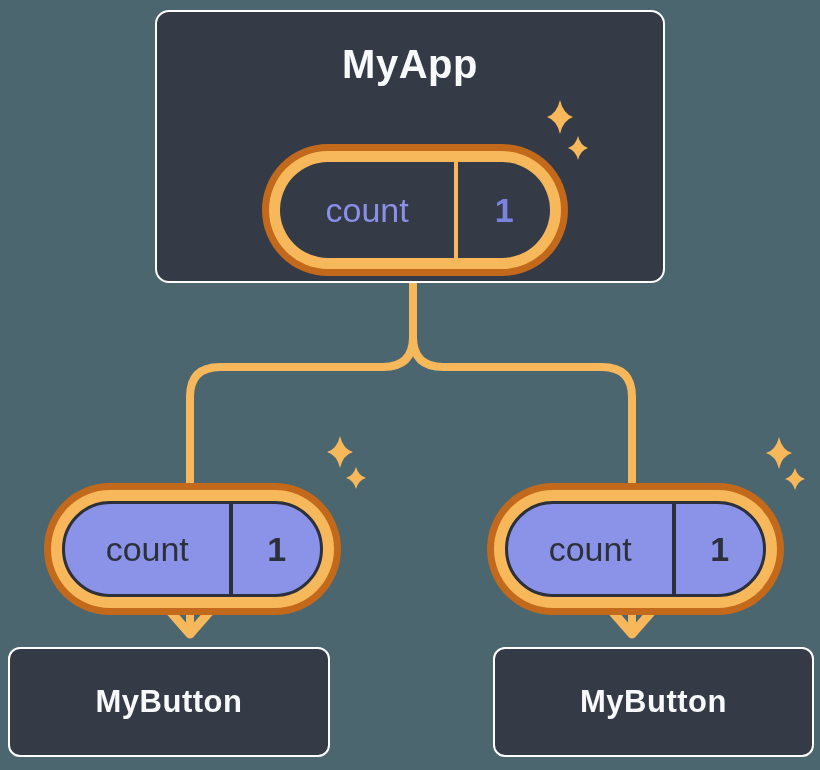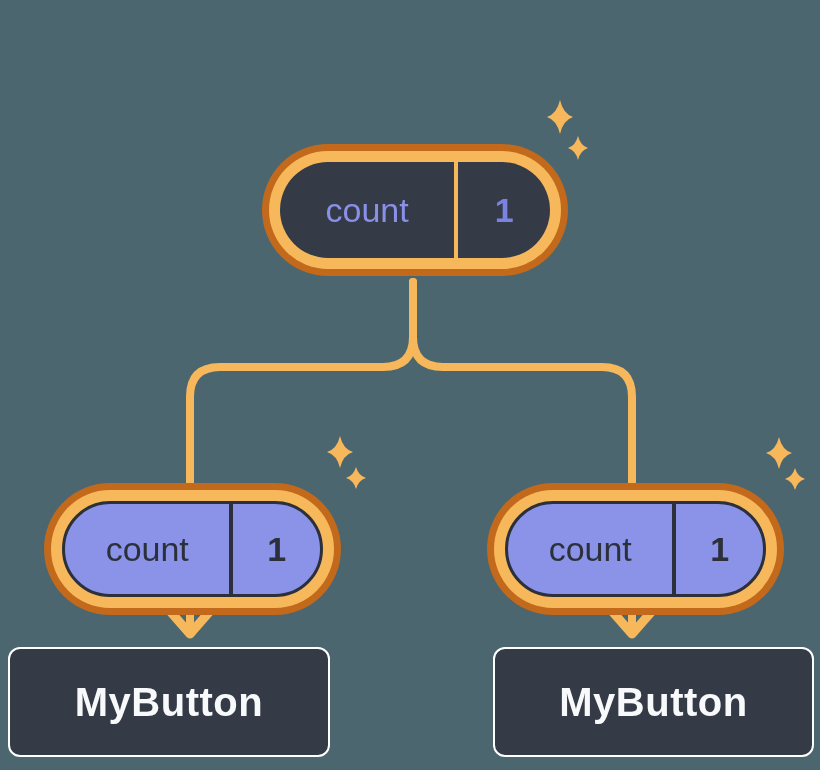--- a/index.html
+++ b/index.html
@@ -53,21 +53,21 @@
     letter-spacing: 0.5px;
     color: var(--text_light);
   }
   .node.child {
     border-radius: 12px;
     display: flex;
     align-items: center;
     justify-content: center;
   }
   .node.child .node-title {
-    font-size: 40px;
+    font-size: 31px;
     font-weight: 700;
     letter-spacing: 0.5px;
     color: var(--text_light);
   }
   .node.child.left  { left: 8px;   top: 647px; width: 322px; height: 110px; }
   .node.child.right { left: 493px; top: 647px; width: 321px; height: 110px; }
 
   .pill {
     position: absolute;
     z-index: 3;
@@ -124,20 +124,23 @@
   <svg class="layer connectors" width="820" height="770" viewBox="0 0 820 770">
 
     <path d="M413 282 V337 Q413 367 383 367 H220 Q190 367 190 397 V628" fill="none" stroke="#F7B85C" stroke-width="8" stroke-linecap="round"></path>
 
     <path d="M413 282 V337 Q413 367 443 367 H602 Q632 367 632 397 V628" fill="none" stroke="#F7B85C" stroke-width="8" stroke-linecap="round"></path>
 
     <path d="M169 610 L190 634 L211 610" fill="none" stroke="#F7B85C" stroke-width="9" stroke-linecap="round" stroke-linejoin="round"></path>
     <path d="M611 610 L632 634 L653 610" fill="none" stroke="#F7B85C" stroke-width="9" stroke-linecap="round" stroke-linejoin="round"></path>
   </svg>
 
+  <div class="node root">
+    <div class="node-title">MyApp</div>
+  </div>
 
   <div class="pill root-pill">
     <div class="pill-mid">
       <div class="pill-inner">
         <div class="cell-name">count</div>
         <div class="pill-divider"></div>
         <div class="cell-value">1</div>
       </div>
     </div>
   </div>

